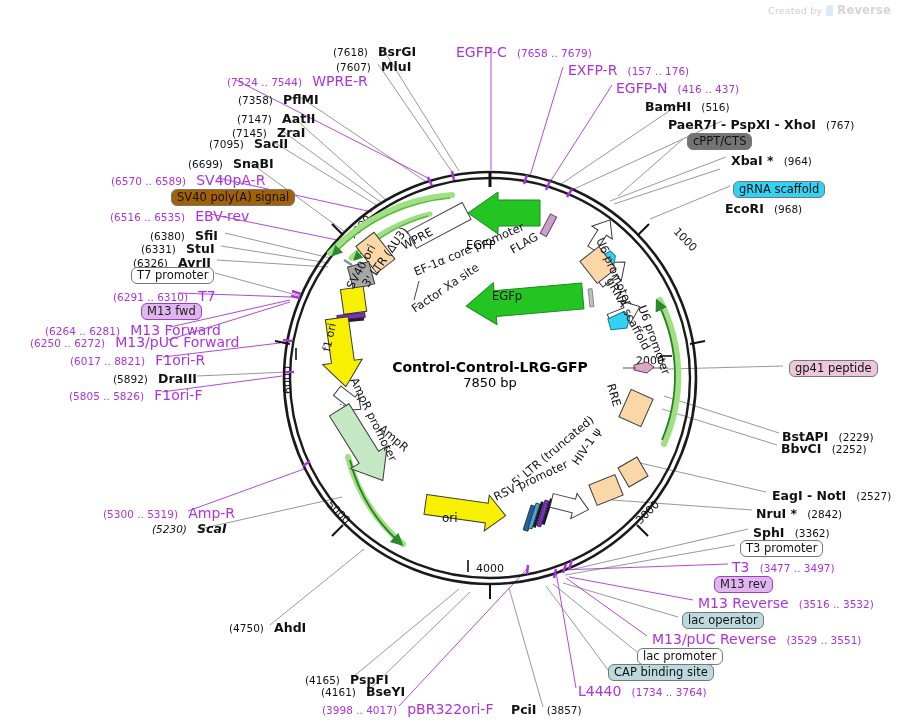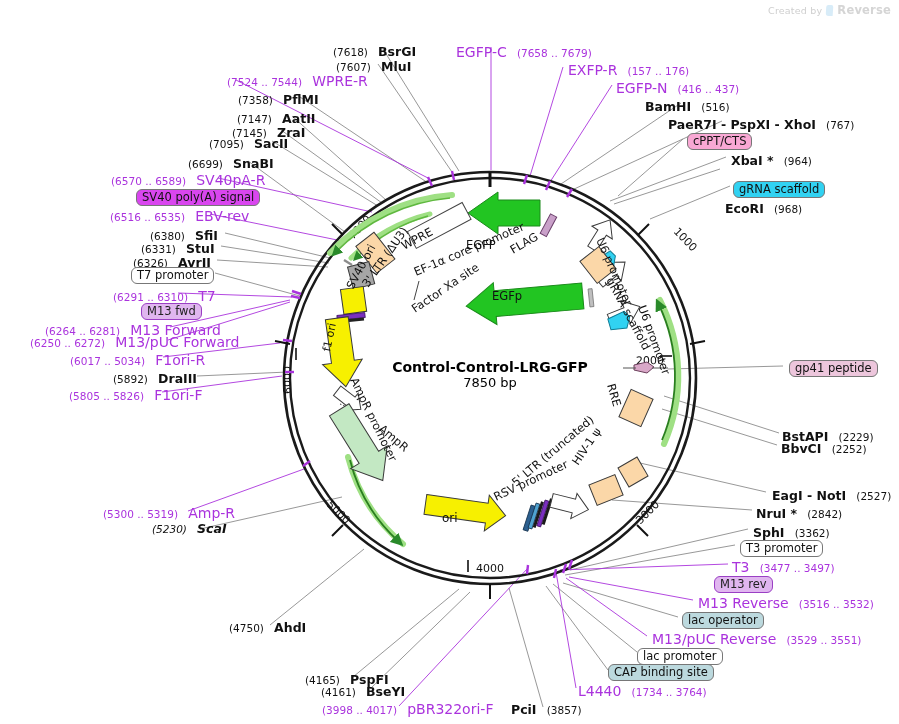--- a/index.html
+++ b/index.html
@@ -12,22 +12,22 @@
   .lbl{position:absolute;white-space:nowrap;line-height:1;}
   .enz{font-size:12.5px;font-weight:bold;color:#111;letter-spacing:0px;}
   .pos{font-size:10.5px;font-weight:normal;color:#111;}
   .pr{font-size:14px;color:#aa33dd;font-weight:normal;}
   .prpos{font-size:10.5px;color:#aa33dd;}
   .tag{
     position:absolute;white-space:nowrap;font-size:11.5px;color:#111;
     border:1px solid #777;border-radius:6px;padding:1px 5px 2px 5px;background:#fff;
     line-height:1.05;
   }
-  .tag.gray{background:#d946ef;}
-  .tag.orange{background:#f9a8d4;}
+  .tag.gray{background:#a16207;margin-left:35px;}
+  .tag.orange{background:#737373;}
   .tag.cyan{background:#31d2f2;}
   .tag.violet{background:#e0b6ef;border-color:#9a3fc4;color:#222;}
   .tag.pinkish{background:#edc6dc;}
   .tag.teal{background:#bcd9de;}
   .tag.white{background:#fff;}
   .watermark{
     position:absolute;right:8px;top:3px;font-size:9.5px;color:#cfcfcf;
     letter-spacing:.2px;display:flex;align-items:center;gap:4px;
   }
   .wm-logo{display:inline-block;width:7px;height:11px;background:#d8ecf8;
@@ -286,21 +286,21 @@
     <div class="lbl" style="left: 209px; top: 135px;"><span class="pos">(7095)</span><span>&nbsp;&nbsp;</span><span class="enz">SacII</span></div>
     <div class="lbl" style="left: 188px; top: 155px;"><span class="pos">(6699)</span><span>&nbsp;&nbsp;</span><span class="enz">SnaBI</span></div>
     <div class="lbl" style="left: 111px; top: 172px;"><span class="prpos">(6570 .. 6589)</span><span>&nbsp;&nbsp;</span><span class="pr">SV40pA-R</span></div>
     <div class="lbl" style="left: 110px; top: 208px;"><span class="prpos">(6516 .. 6535)</span><span>&nbsp;&nbsp;</span><span class="pr">EBV-rev</span></div>
     <div class="lbl" style="left: 150px; top: 227px;"><span class="pos">(6380)</span><span>&nbsp;&nbsp;</span><span class="enz">SfiI</span></div>
     <div class="lbl" style="left: 141px; top: 240px;"><span class="pos">(6331)</span><span>&nbsp;&nbsp;</span><span class="enz">StuI</span></div>
     <div class="lbl" style="left: 133px; top: 254px;"><span class="pos">(6326)</span><span>&nbsp;&nbsp;</span><span class="enz">AvrII</span></div>
     <div class="lbl" style="left: 113px; top: 288px;"><span class="prpos">(6291 .. 6310)</span><span>&nbsp;&nbsp;</span><span class="pr">T7</span></div>
     <div class="lbl" style="left: 45px; top: 322px;"><span class="prpos">(6264 .. 6281)</span><span>&nbsp;&nbsp;</span><span class="pr">M13 Forward</span></div>
     <div class="lbl" style="left: 30px; top: 334px;"><span class="prpos">(6250 .. 6272)</span><span>&nbsp;&nbsp;</span><span class="pr">M13/pUC Forward</span></div>
-    <div class="lbl" style="left: 70px; top: 352px;"><span class="prpos">(6017 .. 5034)</span><span>&nbsp;&nbsp;</span><span class="pr">F1ori-R</span></div>
+    <div class="lbl" style="left: 70px; top: 352px;"><span class="prpos">(6017 .. 8821)</span><span>&nbsp;&nbsp;</span><span class="pr">F1ori-R</span></div>
     <div class="lbl" style="left: 113px; top: 370px;"><span class="pos">(5892)</span><span>&nbsp;&nbsp;</span><span class="enz">DraIII</span></div>
     <div class="lbl" style="left: 69px; top: 387px;"><span class="prpos">(5805 .. 5826)</span><span>&nbsp;&nbsp;</span><span class="pr">F1ori-F</span></div>
     <div class="lbl" style="left: 103px; top: 505px;"><span class="prpos">(5300 .. 5319)</span><span>&nbsp;&nbsp;</span><span class="pr">Amp-R</span></div>
     <div class="lbl" style="left: 152px; top: 520px; font-style: italic;"><span class="pos">(5230)</span><span>&nbsp;&nbsp;</span><span class="enz">ScaI</span></div>
     <div class="lbl" style="left: 229px; top: 619px;"><span class="pos">(4750)</span><span>&nbsp;&nbsp;</span><span class="enz">AhdI</span></div>
     <div class="lbl" style="left: 305px; top: 671px;"><span class="pos">(4165)</span><span>&nbsp;&nbsp;</span><span class="enz">PspFI</span></div>
     <div class="lbl" style="left: 321px; top: 683px;"><span class="pos">(4161)</span><span>&nbsp;&nbsp;</span><span class="enz">BseYI</span></div>
     <div class="lbl" style="left: 322px; top: 701px;"><span class="prpos">(3998 .. 4017)</span><span>&nbsp;&nbsp;</span><span class="pr">pBR322ori-F</span></div>
     <div class="lbl" style="left: 511px; top: 701px;"><span class="enz">PciI</span><span>&nbsp;&nbsp;</span><span class="pos">(3857)</span></div>
     <div class="lbl" style="left: 578px; top: 683px;"><span class="pr">L4440</span><span>&nbsp;&nbsp;</span><span class="prpos">(1734 .. 3764)</span></div>

